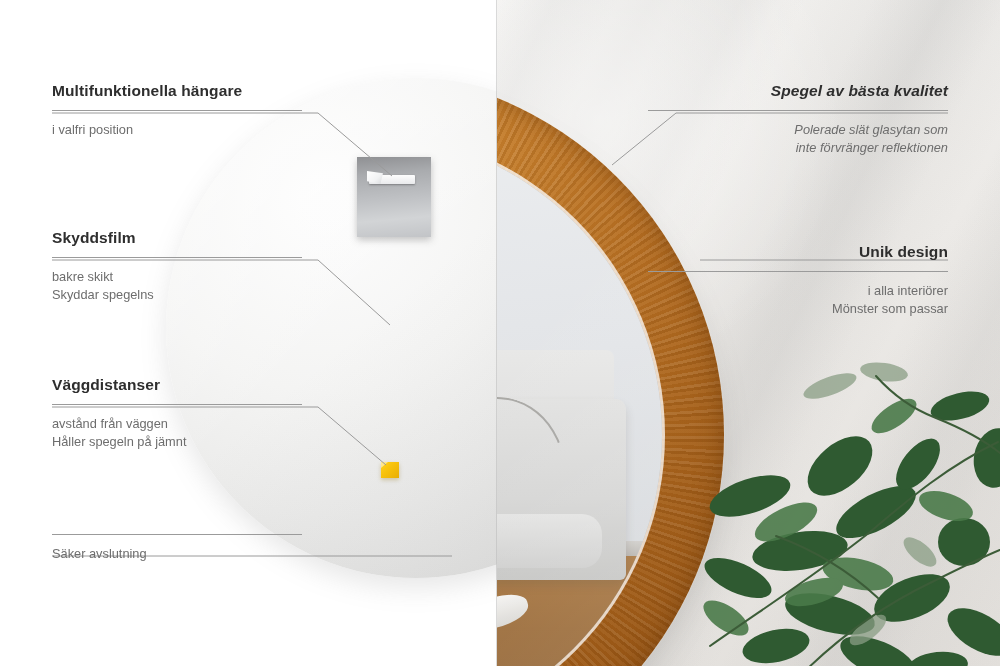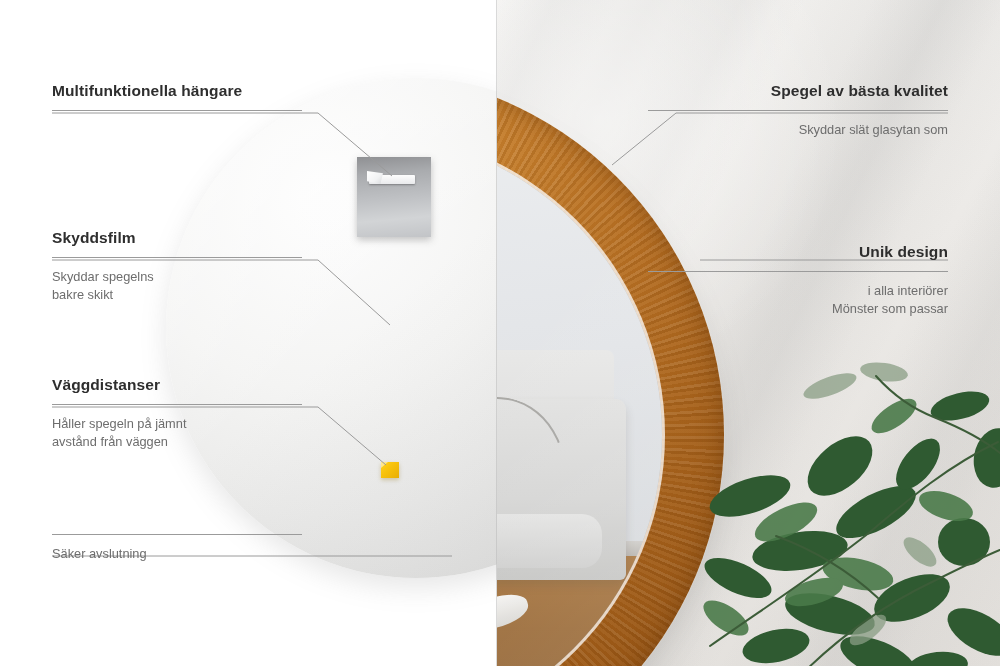--- a/index.html
+++ b/index.html
@@ -279,53 +279,55 @@
       <path d="M52 556 L452 556"></path>
       <path d="M948 113 L676 113 L612 165"></path>
       <path d="M948 260 L700 260"></path>
     </g>
   </svg>
 
   <div class="callout left" style="left:52px;top:82px;width:250px;">
     <div class="c-title">Multifunktionella hängare</div>
     <div class="c-rule"></div>
     <div class="c-body">
+      <div>i valfri position</div>
     </div>
   </div>
 
   <div class="callout left" style="left:52px;top:229px;width:250px;">
     <div class="c-title">Skyddsfilm</div>
     <div class="c-rule"></div>
     <div class="c-body">
+      <div>bakre skikt</div>
       <div>Skyddar spegelns</div>
-      <div>bakre skikt</div>
     </div>
   </div>
 
   <div class="callout left" style="left:52px;top:376px;width:250px;">
     <div class="c-title">Väggdistanser</div>
     <div class="c-rule"></div>
     <div class="c-body">
+      <div>avstånd från väggen</div>
       <div>Håller spegeln på jämnt</div>
-      <div>avstånd från väggen</div>
     </div>
   </div>
 
   <div class="callout left" style="left:52px;top:525px;width:250px;">
     <div class="c-rule"></div>
     <div class="c-body">
       <div>Säker avslutning</div>
     </div>
   </div>
 
-  <div class="callout right" style="right:52px;top:82px;width:300px;">
+  <div class="callout right" style="right:52px;top:82px;width:300px;font-style:italic;">
     <div class="c-title">Spegel av bästa kvalitet</div>
     <div class="c-rule"></div>
     <div class="c-body">
-      <div>Skyddar slät glasytan som</div>
+      <div>Polerade slät glasytan som</div>
+      <div>inte förvränger reflektionen</div>
     </div>
   </div>
 
   <div class="callout right" style="right:52px;top:243px;width:300px;">
     <div class="c-title">Unik design</div>
     <div class="c-rule"></div>
     <div class="c-body">
       <div>i alla interiörer</div>
       <div>Mönster som passar</div>
     </div>

